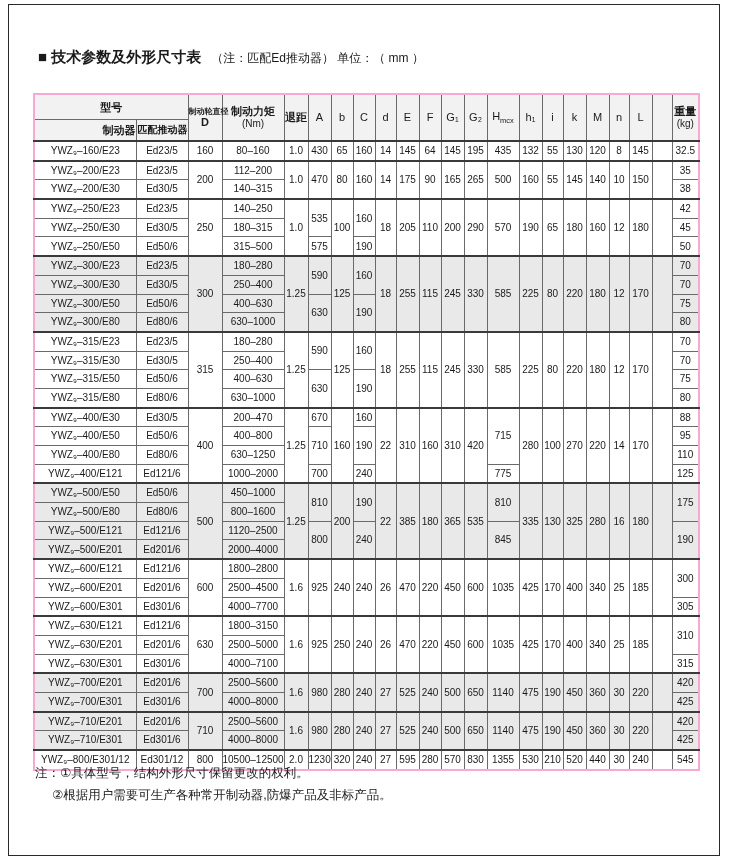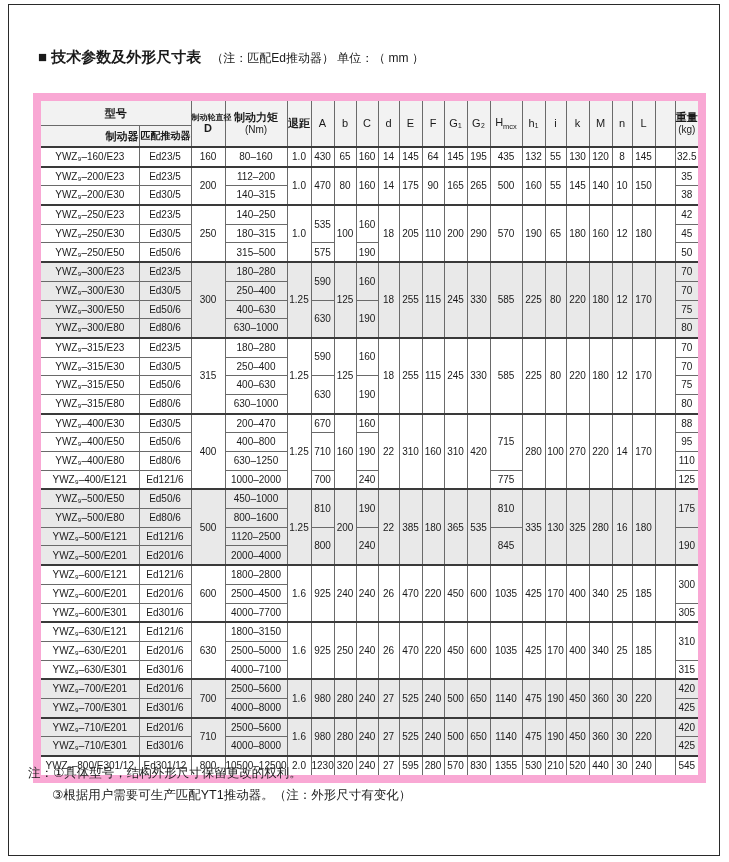--- a/index.html
+++ b/index.html
@@ -1,35 +1,35 @@
 <!DOCTYPE html>
 <html><head>
 <meta charset="utf-8">
 <style>
   html,body{margin:0;padding:0;background:#fff;overflow:hidden;}
   body{width:729px;height:862px;position:relative;font-family:"Liberation Sans","DejaVu Sans",sans-serif;color:#1a1a1a;}
   .frame{position:absolute;left:8px;top:4px;width:712px;height:852px;border:1px solid #2a2a2a;box-sizing:border-box;}
   .title{position:absolute;left:38px;top:40px;white-space:nowrap;margin-top:8px;}
   .title-main{font-weight:bold;font-size:15px;}
   .title-note{font-size:12px;margin-left:10px;}
-  table.spec{position:absolute;left:33px;top:93px;width:664px;border-collapse:collapse;table-layout:fixed;border:8px solid #f9a8d4;}
+  table.spec{position:absolute;left:33px;top:93px;width:664px;border-collapse:collapse;table-layout:fixed;border:2px solid #f9a8d4;}
   .spec th,.spec td{border:1px solid #6a6a6a;text-align:center;vertical-align:middle;padding:0;line-height:1.15;white-space:nowrap;}
   .spec thead th{background:#f2f2f2;font-size:11px;font-weight:bold;}
   .spec thead th.letter{font-weight:normal;font-size:11px;}
   .spec thead tr.h1 th{height:24px;}
   .spec thead tr.h2 th{height:20px;text-align:right;}
   .hsm{display:block;font-size:8px;font-weight:bold;}
   .hline{display:block;}
   .hsub{font-size:7.5px;}
   .spec tbody td{height:17.7px;font-size:10px;background:#fff;}
   .spec tbody td.model{font-size:10px;margin-top:40px;}
   .spec tbody tr.shaded td{background:#e9e9e9;}
   .spec tbody tr.gstart td{border-top:2px solid #3a3a3a;}
   .notes{position:absolute;left:24px;top:762px;font-size:12.5px;line-height:22px;}
-  .notes .n1{margin-left:4px;}
+  .notes .n1{margin-left:11px;}
   .notes .n2,.notes .n3{margin-left:28px;}
 </style>
 </head>
 <body>
 
 <div class="frame"></div>
 
 <div class="title">
   <span class="title-main">■ 技术参数及外形尺寸表</span><span class="title-note">（注：匹配Ed推动器） 单位：（ mm ）</span>
 </div>
@@ -520,14 +520,14 @@
         <td>30</td>
         <td>240</td>
         <td></td>
         <td>545</td>
       </tr>
     </tbody>
 </table>
 
 <div class="notes">
   <div class="n1">注：①具体型号，结构外形尺寸保留更改的权利。</div>
-  <div class="n3">③根据用户需要可生产匹配YT1推动器。（注：外形尺寸有变化）</div>
+  <div class="n2">②根据用户需要可生产各种常开制动器,防爆产品及非标产品。</div>
 </div>
 
 </body></html>

